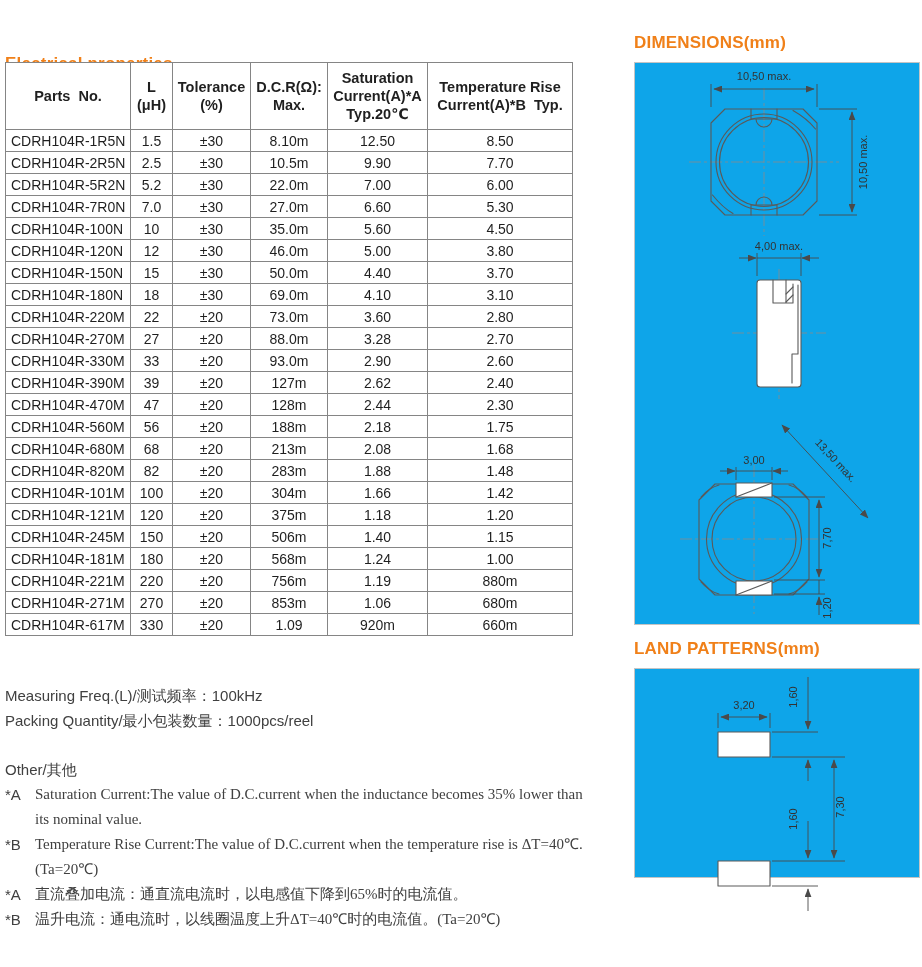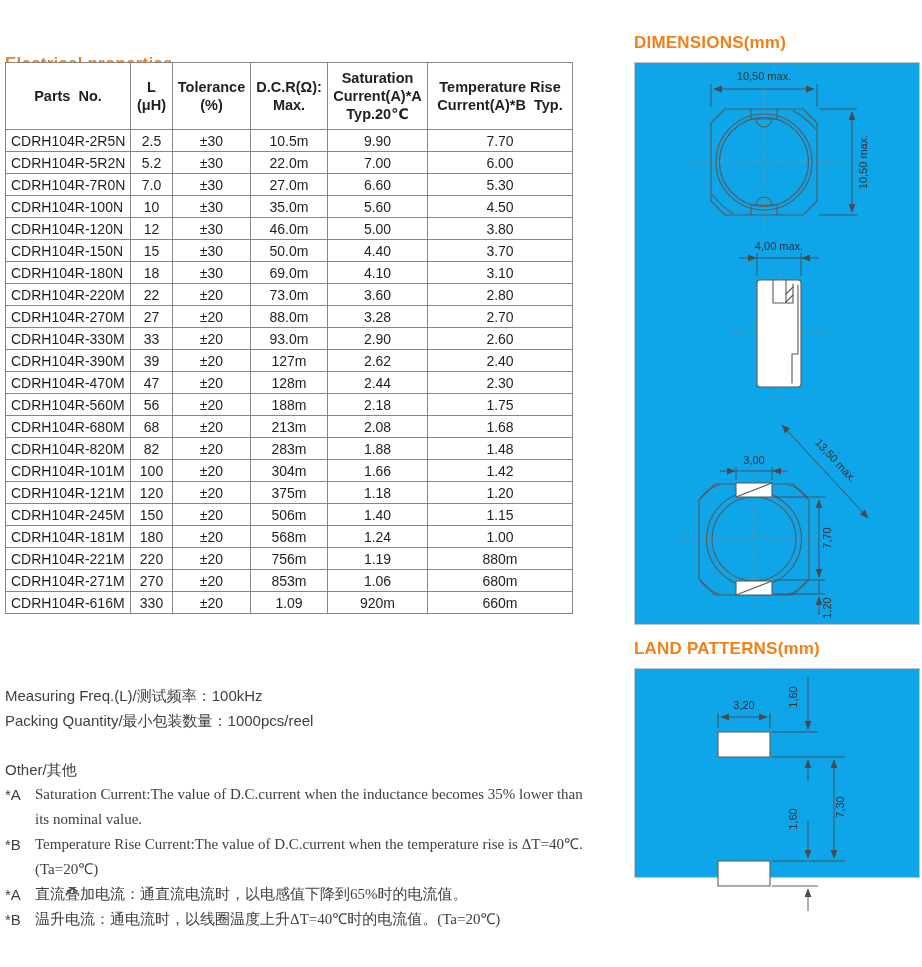--- a/index.html
+++ b/index.html
@@ -61,20 +61,28 @@
 Max.</th>
         <th>Saturation
 Current(A)*A
 Typ.20℃</th>
         <th>Temperature Rise
 Current(A)*B  Typ.</th>
       </tr>
     </thead>
     <tbody id="elec-body">
         <tr>
+          <td class="parts">CDRH104R-1R5N</td>
+          <td>1.5</td>
+          <td>±30</td>
+          <td>8.10m</td>
+          <td>12.50</td>
+          <td>8.50</td>
+        </tr>
+        <tr>
           <td class="parts">CDRH104R-2R5N</td>
           <td>2.5</td>
           <td>±30</td>
           <td>10.5m</td>
           <td>9.90</td>
           <td>7.70</td>
         </tr>
         <tr>
           <td class="parts">CDRH104R-5R2N</td>
           <td>5.2</td>
@@ -229,21 +237,21 @@
         </tr>
         <tr>
           <td class="parts">CDRH104R-271M</td>
           <td>270</td>
           <td>±20</td>
           <td>853m</td>
           <td>1.06</td>
           <td>680m</td>
         </tr>
         <tr>
-          <td class="parts">CDRH104R-616M</td>
+          <td class="parts">CDRH104R-617M</td>
           <td>330</td>
           <td>±20</td>
           <td>1.09</td>
           <td>920m</td>
           <td>660m</td>
         </tr>
       </tbody>
   </table>
 
   <div class="notes abs" style="left:5px;top:683px;width:585px;">

